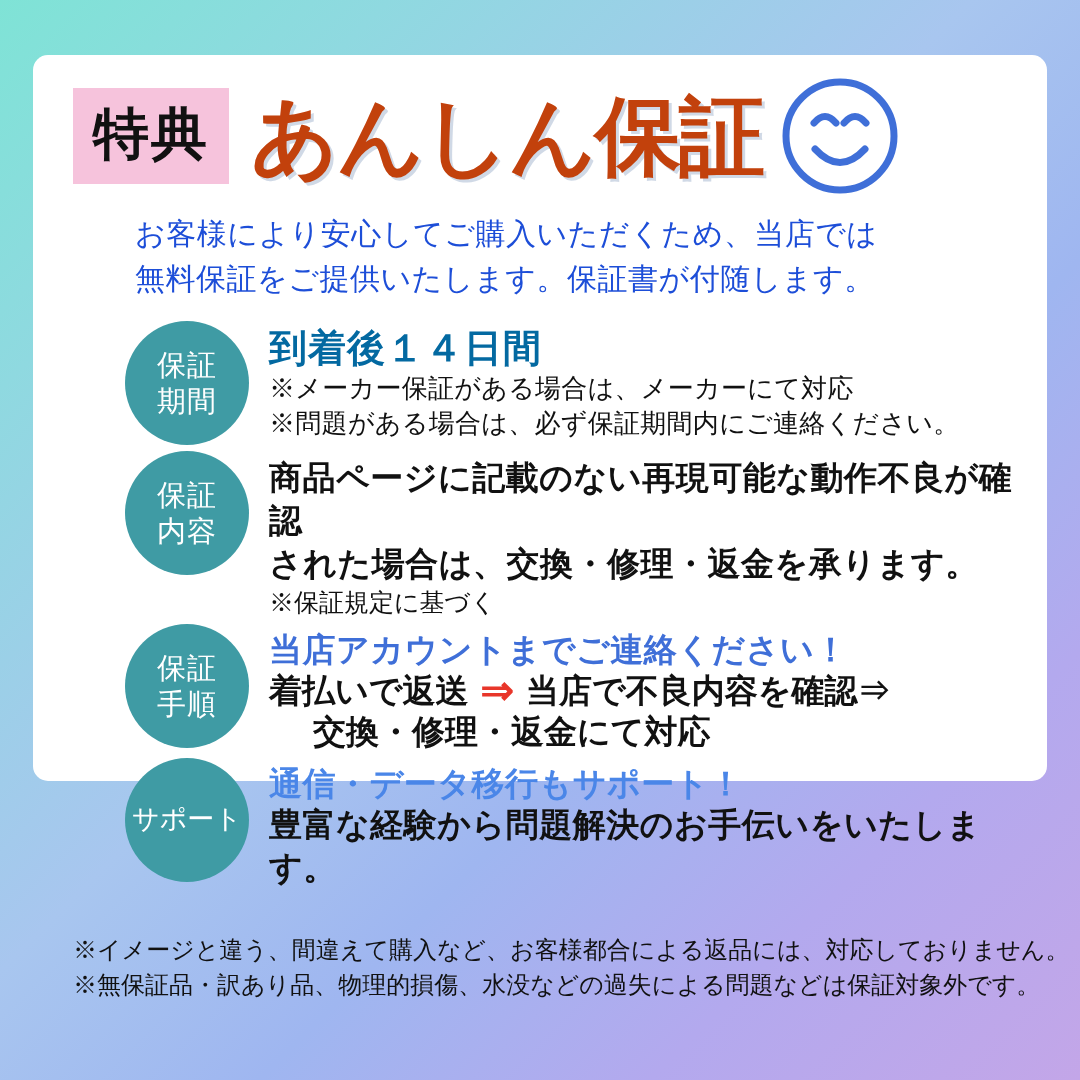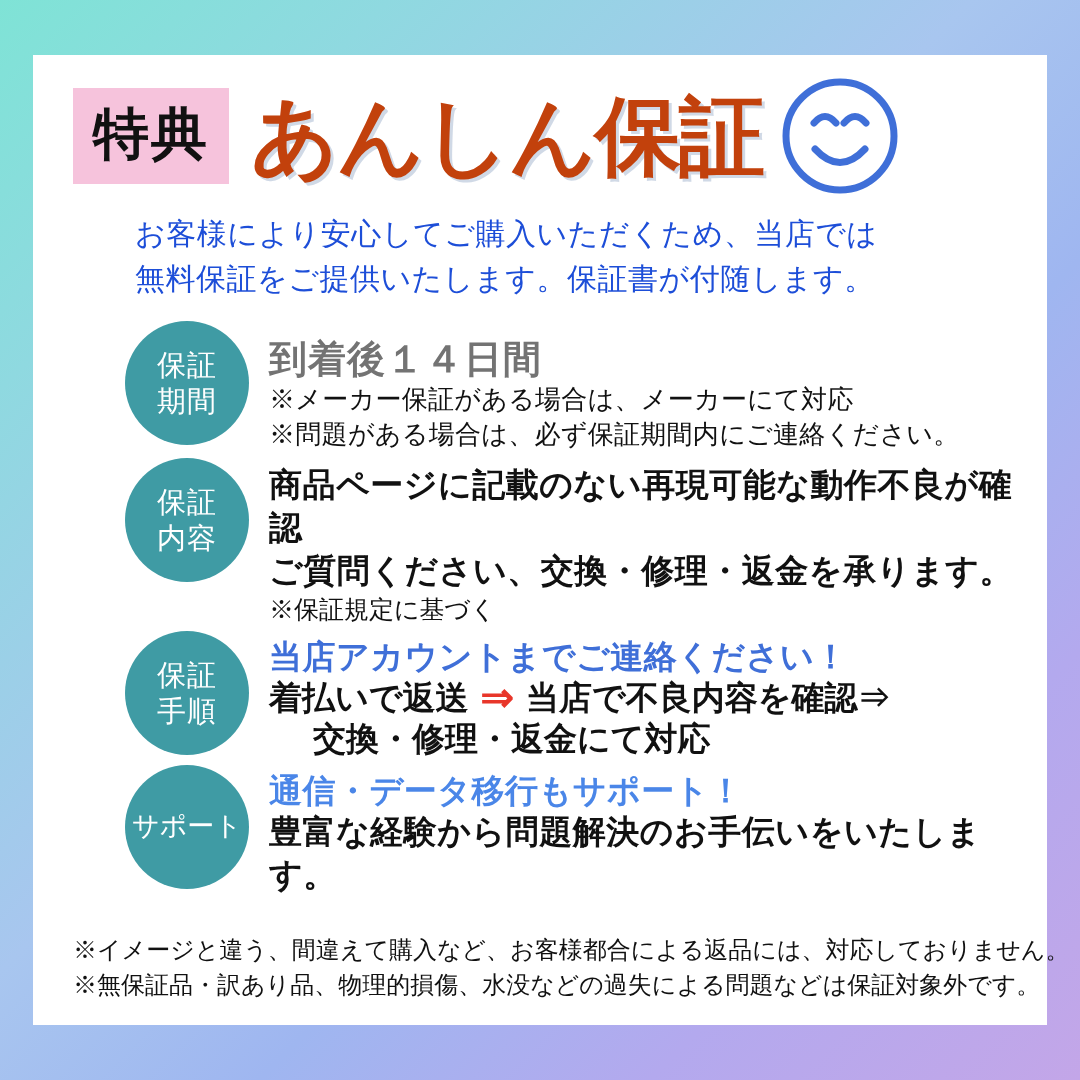--- a/index.html
+++ b/index.html
@@ -11,23 +11,24 @@
     height: 1080px;
     font-family: "Liberation Sans", sans-serif;
     background: linear-gradient(135deg, #7fe3d6 0%, #8fd9e0 18%, #a8c6ef 45%, #9fb6f0 62%, #b3a9ee 80%, #c3a6e8 100%);
     overflow: hidden;
   }
   .poster {
     position: absolute;
     left: 33px;
     top: 55px;
     width: 1014px;
-    height: 970px;
+    height: 726px;
     background: #ffffff;
     box-sizing: border-box;
+    border-radius: 15px;
   }
   .inner {
     position: absolute;
     left: 0;
     top: 0;
     width: 1014px;
     height: 970px;
     padding: 22px 30px 0 40px;
     box-sizing: border-box;
   }
@@ -99,26 +100,25 @@
     margin-left: 52px;
   }
   .chip.one-line { font-size: 27px; letter-spacing: 0px; }
   .chip span { display: block; }
   .body {
     margin-left: 20px;
     padding-top: 6px;
     flex: 1 1 auto;
   }
   .h-red {
-    color: #737373;
+    color: #0369a1;
     font-weight: bold;
     font-size: 38px;
     line-height: 1.15;
     letter-spacing: 1px;
-    margin-top: 11px;
   }
   .h-blue {
     color: #3f6fd8;
     font-weight: bold;
     font-size: 33px;
     line-height: 1.2;
     letter-spacing: 0.5px;
   }
   .h-blue-2 {
     color: #4a86e8;
@@ -212,21 +212,21 @@
         </div>
       </div>
 
       <div class="row">
         <div class="chip">
           <span>保証</span>
           <span>内容</span>
         </div>
         <div class="body">
           <div class="strong">商品ページに記載のない再現可能な動作不良が確認</div>
-          <div class="strong">ご質問ください、交換・修理・返金を承ります。</div>
+          <div class="strong">された場合は、交換・修理・返金を承ります。</div>
           <div class="smallnote">※保証規定に基づく</div>
         </div>
       </div>
 
       <div class="row">
         <div class="chip">
           <span>保証</span>
           <span>手順</span>
         </div>
         <div class="body">

